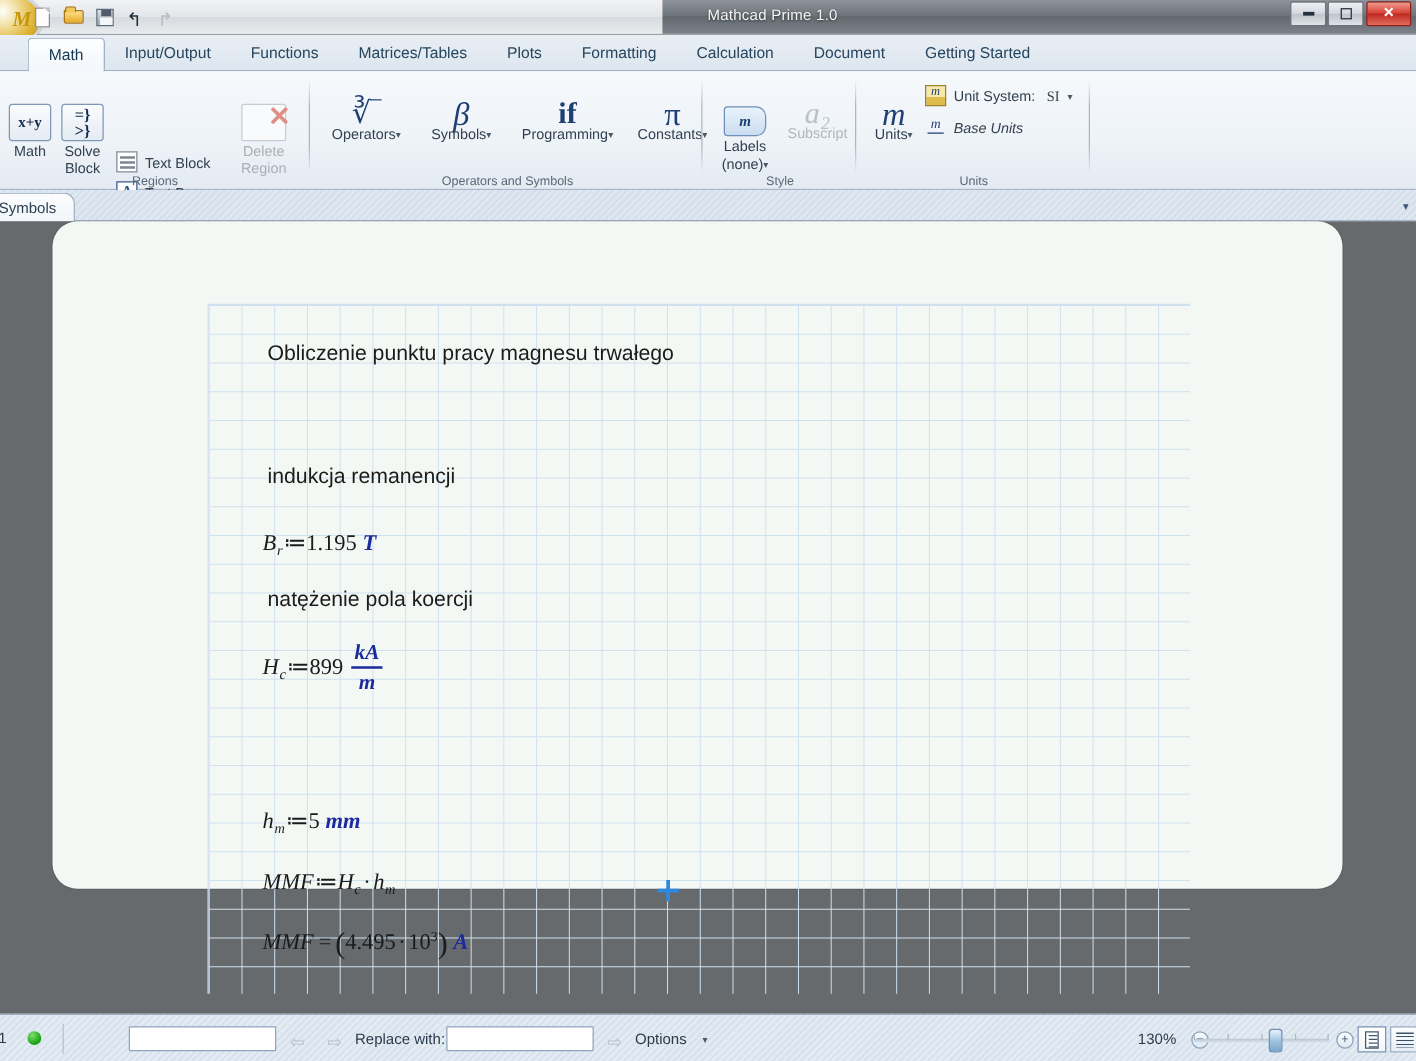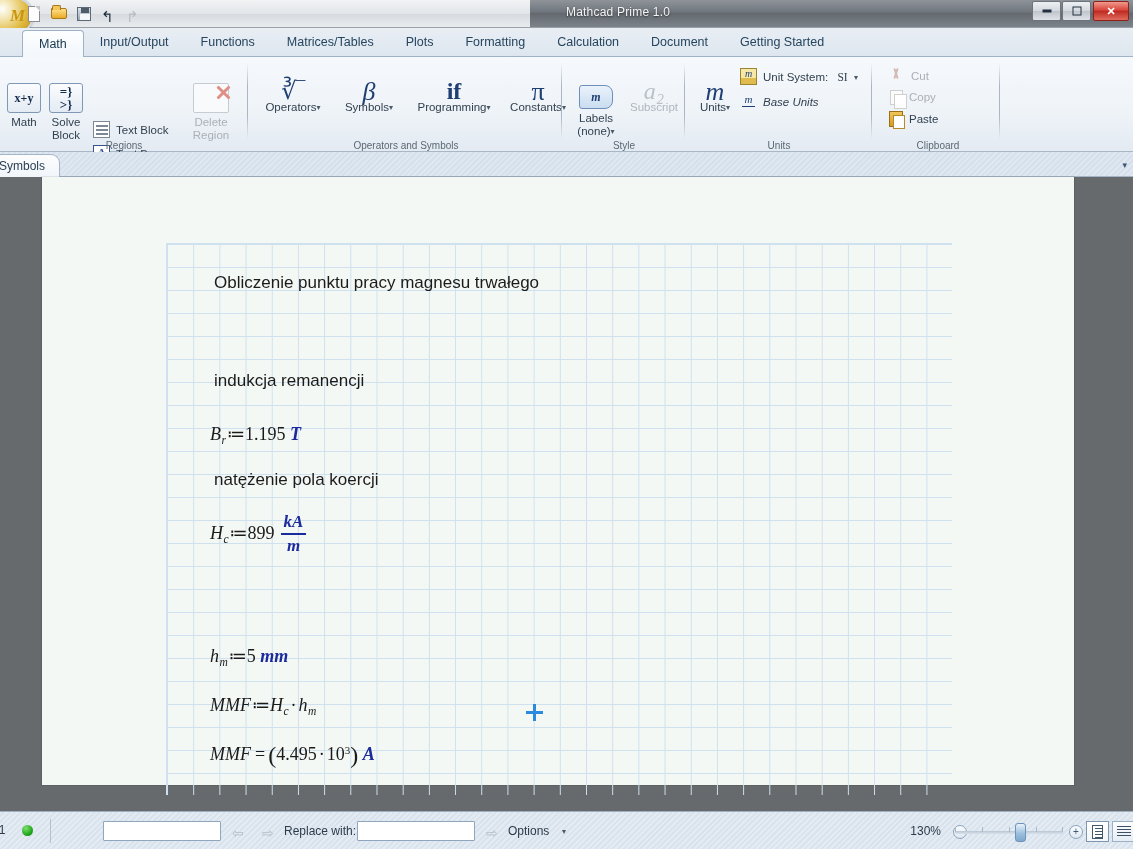--- a/index.html
+++ b/index.html
@@ -259,23 +259,24 @@
   .tabbar-caret {
     position: absolute; right: 6px; top: 8px; font-size: 9px; color: #3d5572;
   }
 
   
   .workspace {
     position: absolute; left: 0; top: 177px; width: 1133px; height: 634px;
     background: #666a6d;
   }
   .page {
-    position: absolute; left: 42px; top: 0; width: 1032px; height: 608px;
+    position: absolute; left: 42px; top: 0; width: 1032px; height: 534px;
     background: #f4f8f4;
     box-shadow: 0 0 0 1px rgba(0,0,0,.08);
+    border-radius: 20px;
   }
   .grid {
     position: absolute; left: 124px; top: 66px; width: 786px; height: 552px;
     background-image:
       linear-gradient(to right, #cfe0ef 1px, transparent 1px),
       linear-gradient(to bottom, #cfe0ef 1px, transparent 1px);
     background-size: 26.2px 23px;
     border-left: 1px solid #cfe0ef;
     border-top: 1px solid #cfe0ef;
   }
@@ -514,33 +515,20 @@
       <span style="margin-left:6px;font-family:'Liberation Serif',serif;">SI</span>
     </div>
     <div class="smallbtn" style="left:54px; top:36px;font-style:italic;">
       <span class="sq ic-baseunits"></span><span>Base Units</span>
     </div>
     <div class="caret" style="position:absolute; left:168px; top:16px;">▾</div>
     <div class="glabel">Units</div>
     <div class="gsep"></div>
   </div>
 
-  <div class="rgroup" style="left:876px; width:124px;">
-    <div class="smallbtn dis" style="left:12px; top:10px;">
-      <span class="sq ic-cut"></span><span>Cut</span>
-    </div>
-    <div class="smallbtn dis" style="left:12px; top:32px;">
-      <span class="sq ic-copy"></span><span>Copy</span>
-    </div>
-    <div class="smallbtn" style="left:12px; top:54px;">
-      <span class="sq ic-paste"></span><span>Paste</span>
-    </div>
-    <div class="glabel">Clipboard</div>
-    <div class="gsep"></div>
-  </div>
 </div>
 
 <div class="doctabbar">
   <div class="doctab">
     <span>Symbols</span>
   </div>
   <div class="tabbar-caret">▾</div>
 </div>
 
 <div class="workspace">

